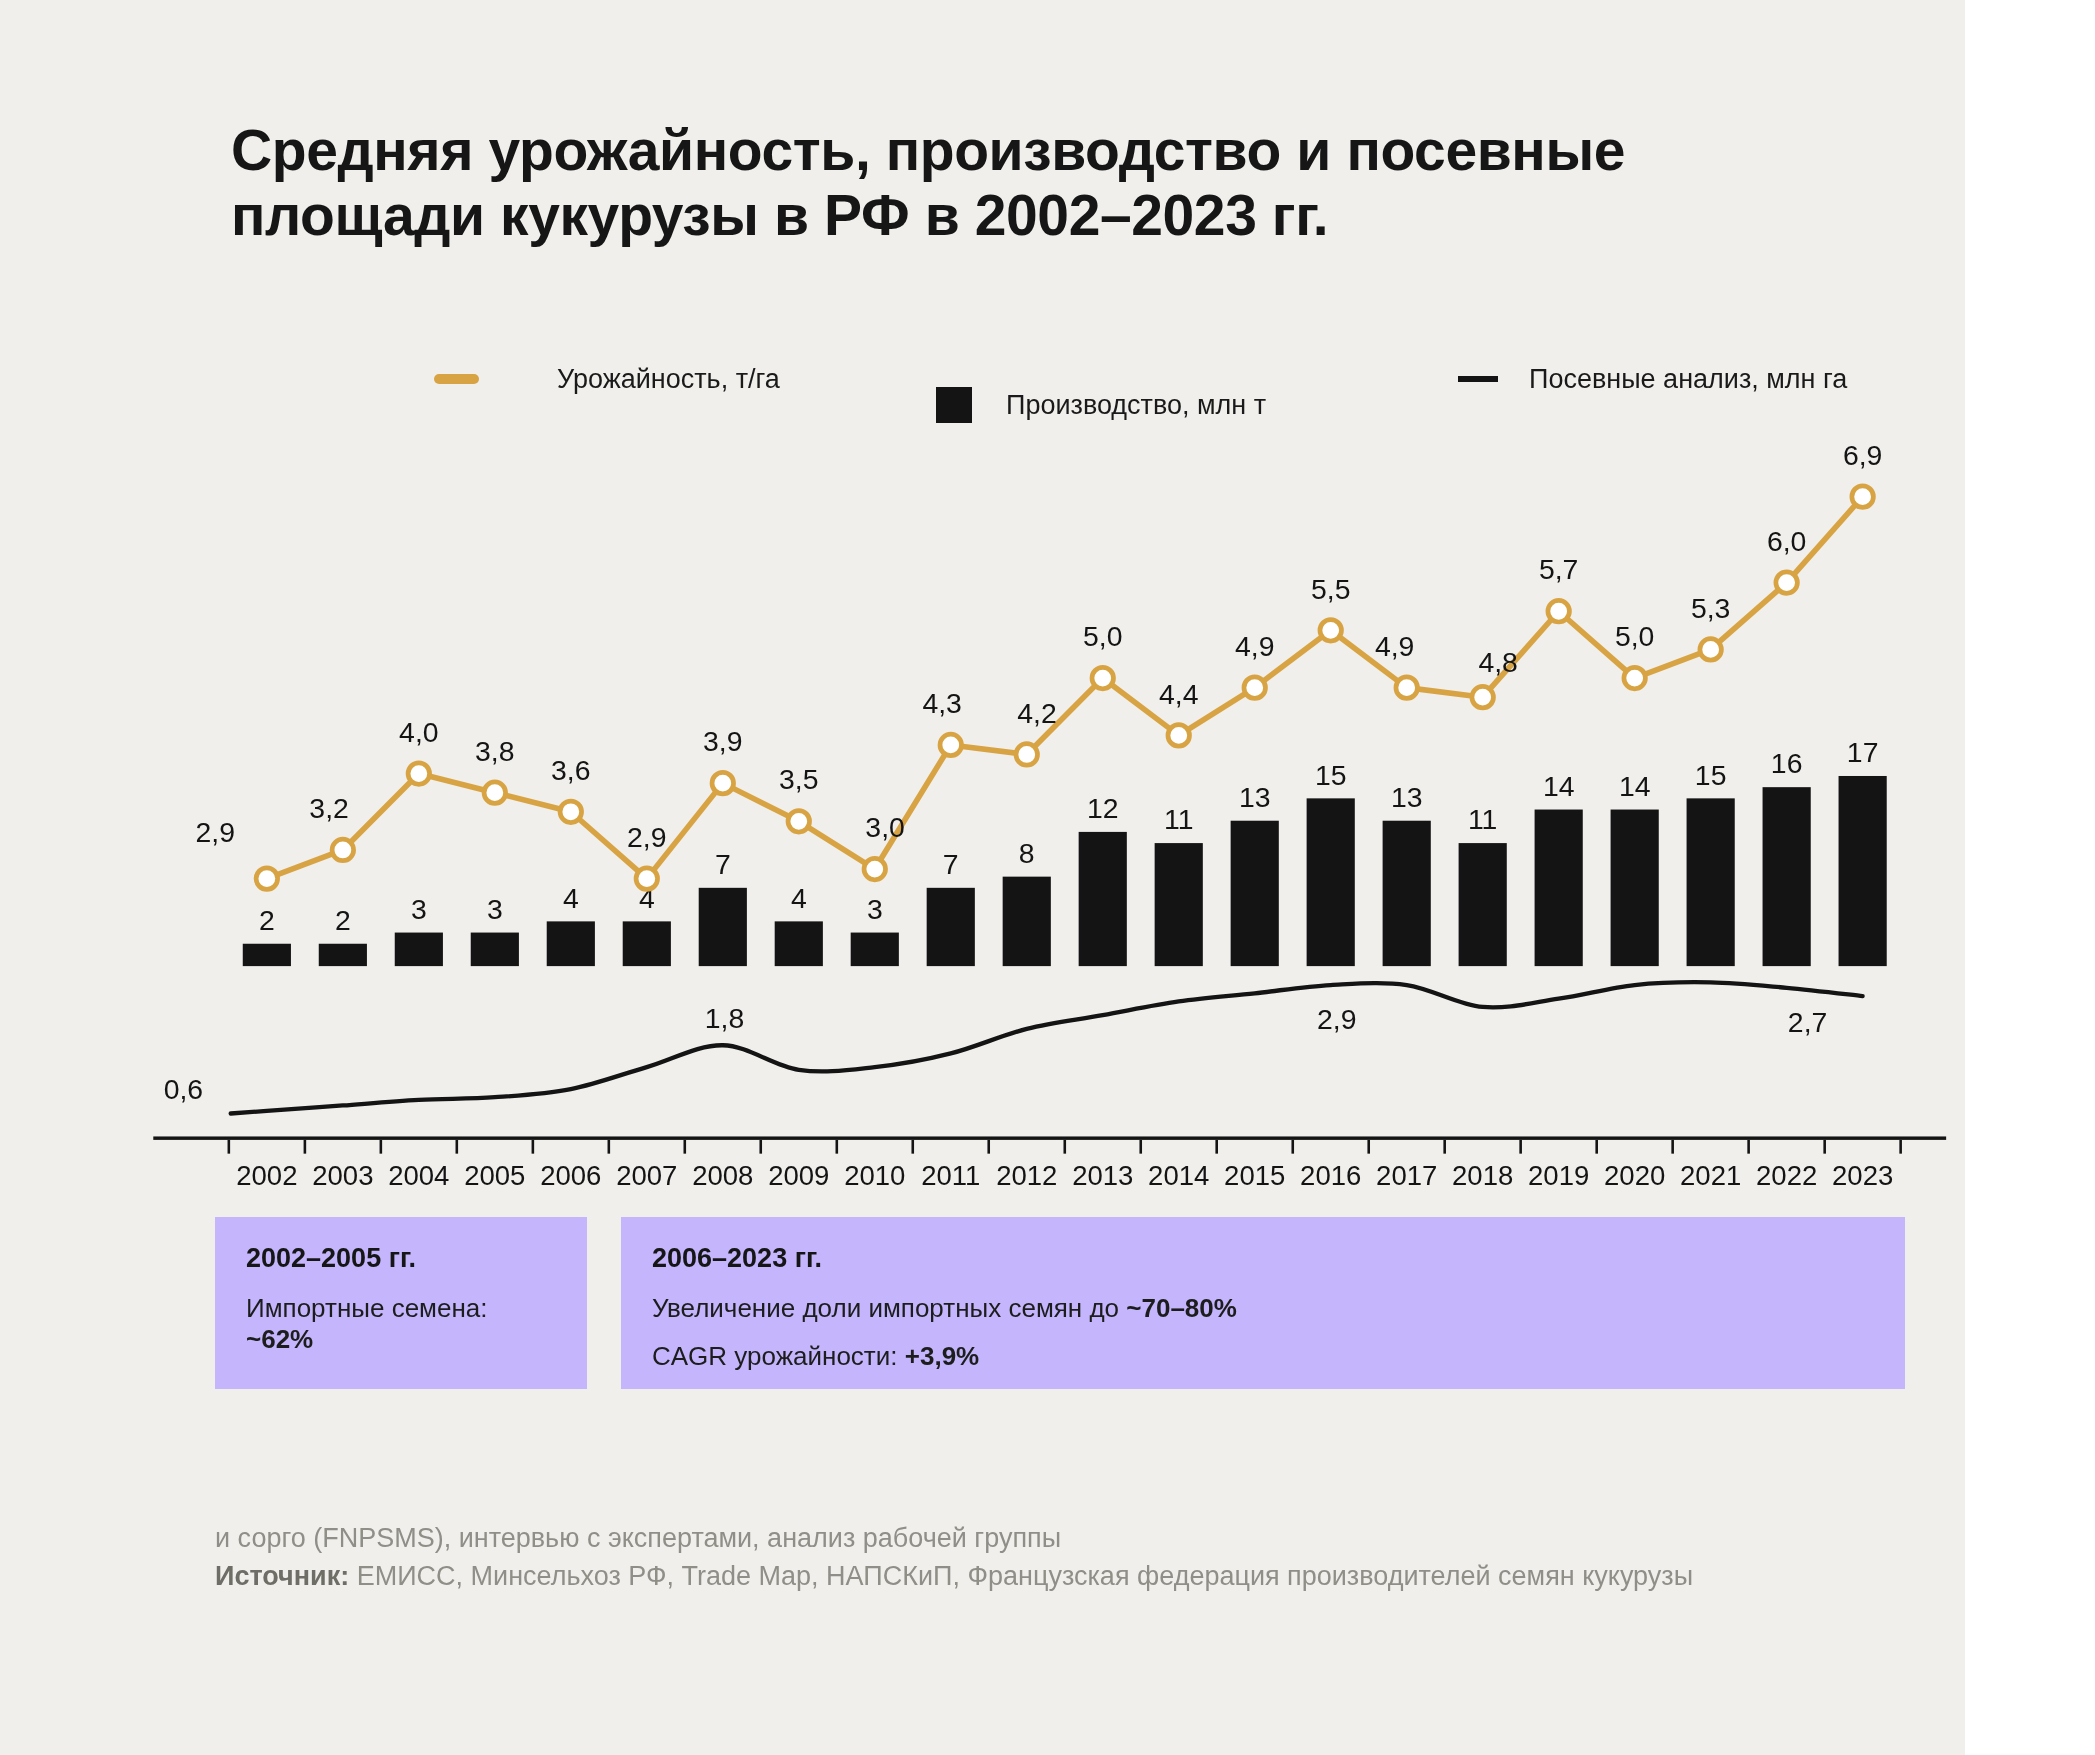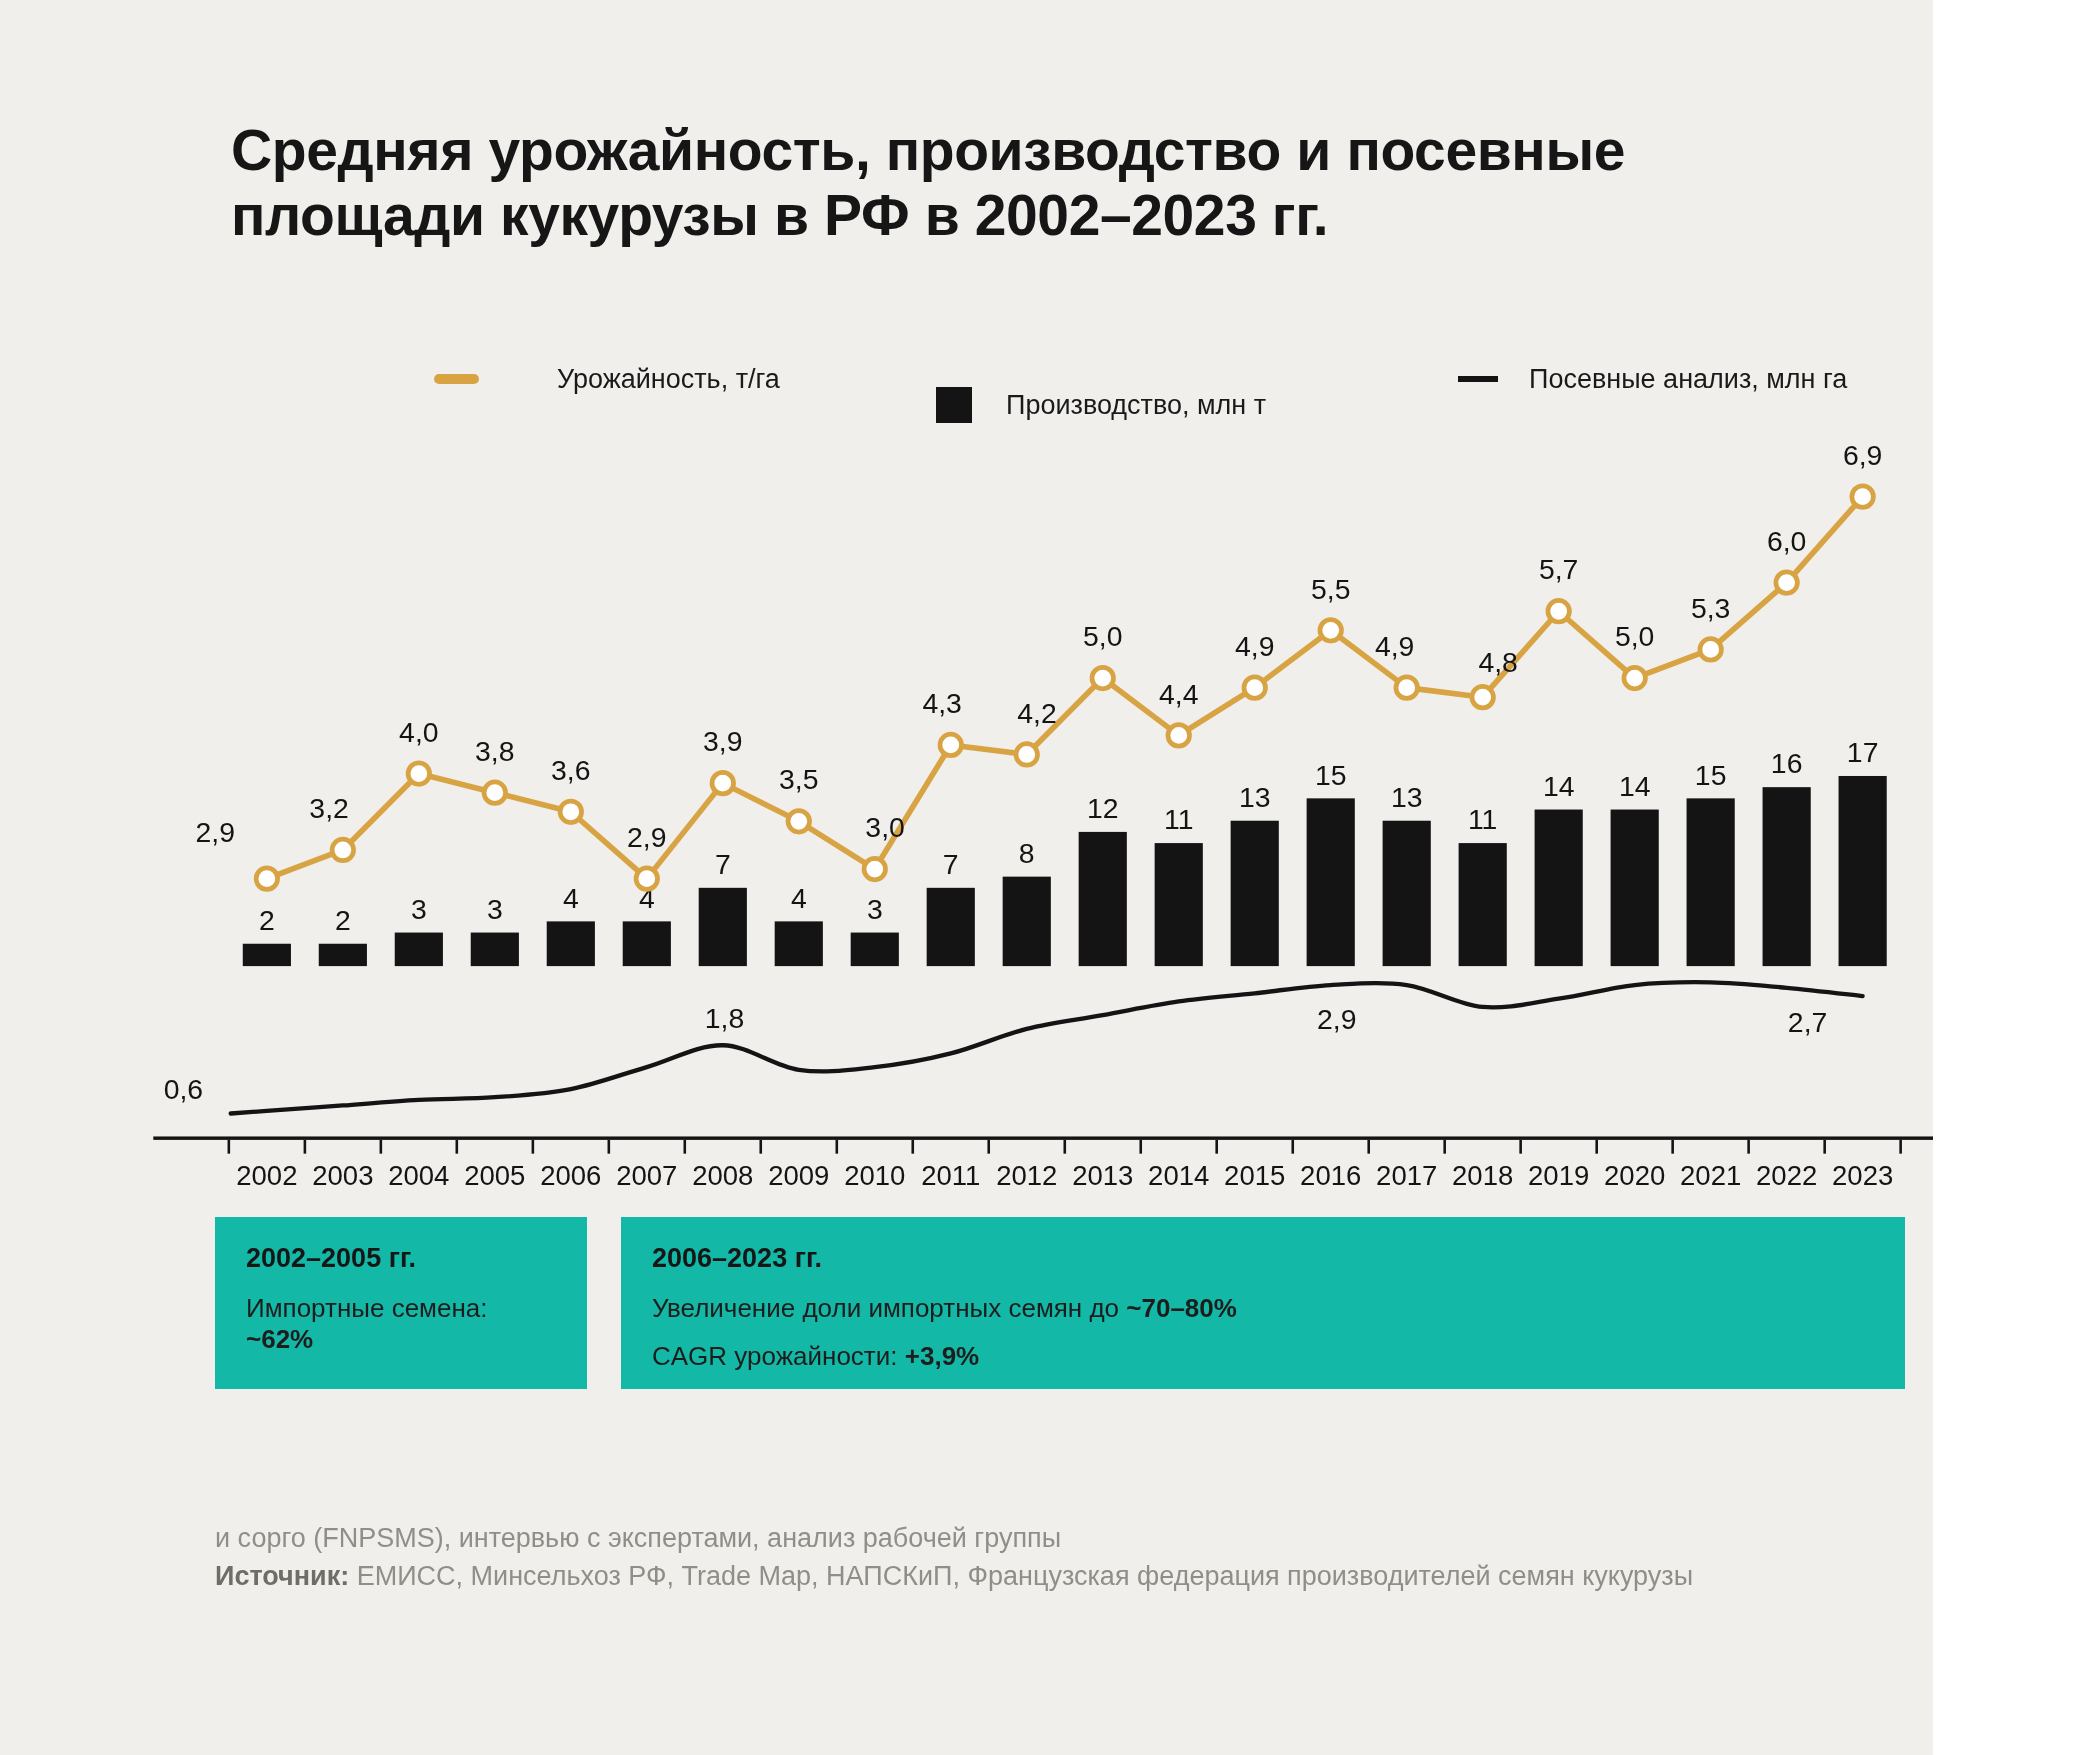--- a/index.html
+++ b/index.html
@@ -1,26 +1,26 @@
 <!DOCTYPE html>
 <html style="font-size:13.8px"><head>
 <meta charset="utf-8">
 <style>
   html,body{margin:0;padding:0;}
   .page{position:relative;width:1933px;height:1755px;background:#f0efec;
-        font-family:"Liberation Sans",sans-serif;color:#161616;overflow:hidden;}
+        font-family:"Liberation Sans",sans-serif;color:#161616;overflow:hidden;padding-left:32px;}
   .title{position:absolute;left:231px;top:118px;font-size:57px;font-weight:700;
          line-height:65px;letter-spacing:-0.4px;color:#161616;}
   .legend-item{position:absolute;top:360px;height:38px;display:flex;align-items:center;}
   .legend-label{font-size:27px;color:#1a1a1a;}
   .sw-gold{width:45px;height:9.5px;border-radius:5.2px;background:#D8A443;}
   .sw-square{width:36px;height:36px;background:#141414;}
   .sw-line{width:40px;height:6.9px;background:#141414;}
   .chart-svg{position:absolute;left:0;top:0;}
-  .callout{position:absolute;top:1217px;height:172px;background:#14b8a6;
+  .callout{position:absolute;top:1217px;height:172px;background:#c4b5fd;
            box-sizing:border-box;padding:26px 31px 0 31px;}
   .callout-title{font-size:27px;font-weight:700;margin-bottom:19px;color:#161616;}
   .callout-line{font-size:26px;color:#1d1d1d;margin-bottom:17px;}
   .callout-line b{font-weight:700;}
   .source{position:absolute;left:215px;top:1519px;font-size:27px;line-height:38px;color:#8f8f88;}
   .source b{color:#6e6e67;font-weight:700;}
 </style>
 </head>
 <body>
 

